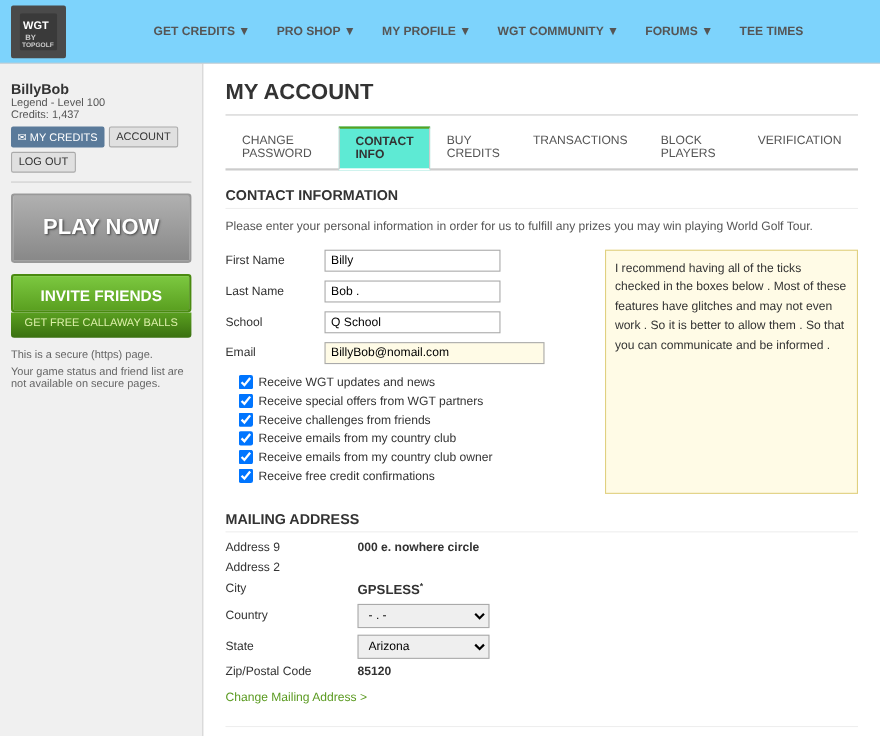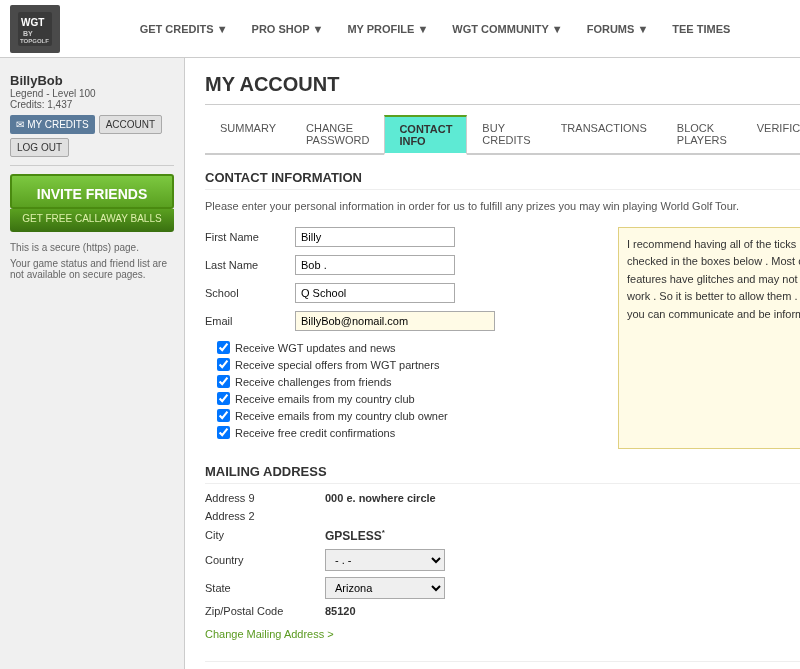--- a/index.html
+++ b/index.html
@@ -1,19 +1,19 @@
 <!DOCTYPE html>
 <html><head>
   <meta charset="utf-8">
   <style>
     * { margin: 0; padding: 0; box-sizing: border-box; }
     body { font-family: Arial, Helvetica, sans-serif; font-size: 12px; background: #e8e8e8; width: 800px; }
 
     
-    .header { background: #ffffff; border-bottom: 1px solid #ccc; display: flex; align-items: center; padding: 5px 10px; height: 58px; }
+    .header { background: #7dd3fc; border-bottom: 1px solid #ccc; display: flex; align-items: center; padding: 5px 10px; height: 58px; }
     .logo-area { display: flex; align-items: center; margin-right: 20px; }
     .logo-box { background: #4a4a4a; width: 50px; height: 48px; display: flex; align-items: center; justify-content: center; color: #fff; font-weight: bold; font-size: 18px; border-radius: 2px; }
     .nav-menu { display: flex; gap: 0; flex: 1; justify-content: center; }
     .nav-item { padding: 5px 12px; font-size: 11px; color: #555; text-decoration: none; cursor: pointer; font-weight: bold; white-space: nowrap; }
 
     
     .main-layout { display: flex; }
     .sidebar { background: #f0f0f0; width: 185px; min-height: 600px; border-right: 1px solid #ccc; padding: 10px; flex-shrink: 0; }
     .user-info { padding: 5px 0 8px 0; border-bottom: 1px solid #ccc; margin-bottom: 8px; }
     .username { font-weight: bold; font-size: 13px; color: #333; }
@@ -100,33 +100,33 @@
     <div class="user-info">
       <div class="username">BillyBob</div>
       <div class="user-stats">Legend - Level 100</div>
       <div class="user-stats">Credits: 1,437</div>
       <div class="user-actions">
         <button class="btn-messages">✉ MY CREDITS</button>
         <button class="btn-account">ACCOUNT</button>
         <button class="btn-logout">LOG OUT</button>
       </div>
     </div>
+    <div class="play-now-btn">PLAY NOW</div>
     <div style="margin-bottom:5px;">
       <div class="invite-btn">INVITE FRIENDS</div>
       <div class="invite-sub">GET FREE CALLAWAY BALLS</div>
     </div>
     <div class="secure-note">This is a secure (https) page.</div>
     <div class="secure-note" style="margin-top:5px;">Your game status and friend list are not available on secure pages.</div>
   </div>
 
   <div class="content">
     <div class="page-title">MY ACCOUNT</div>
 
     <div class="tabs">
-      <div class="tab">SUMMARY</div>
       <div class="tab">CHANGE PASSWORD</div>
       <div class="tab active">CONTACT INFO</div>
       <div class="tab">BUY CREDITS</div>
       <div class="tab">TRANSACTIONS</div>
       <div class="tab">BLOCK PLAYERS</div>
       <div class="tab">VERIFICATION</div>
     </div>
 
     <div>
       <div class="section-title">CONTACT INFORMATION</div>

